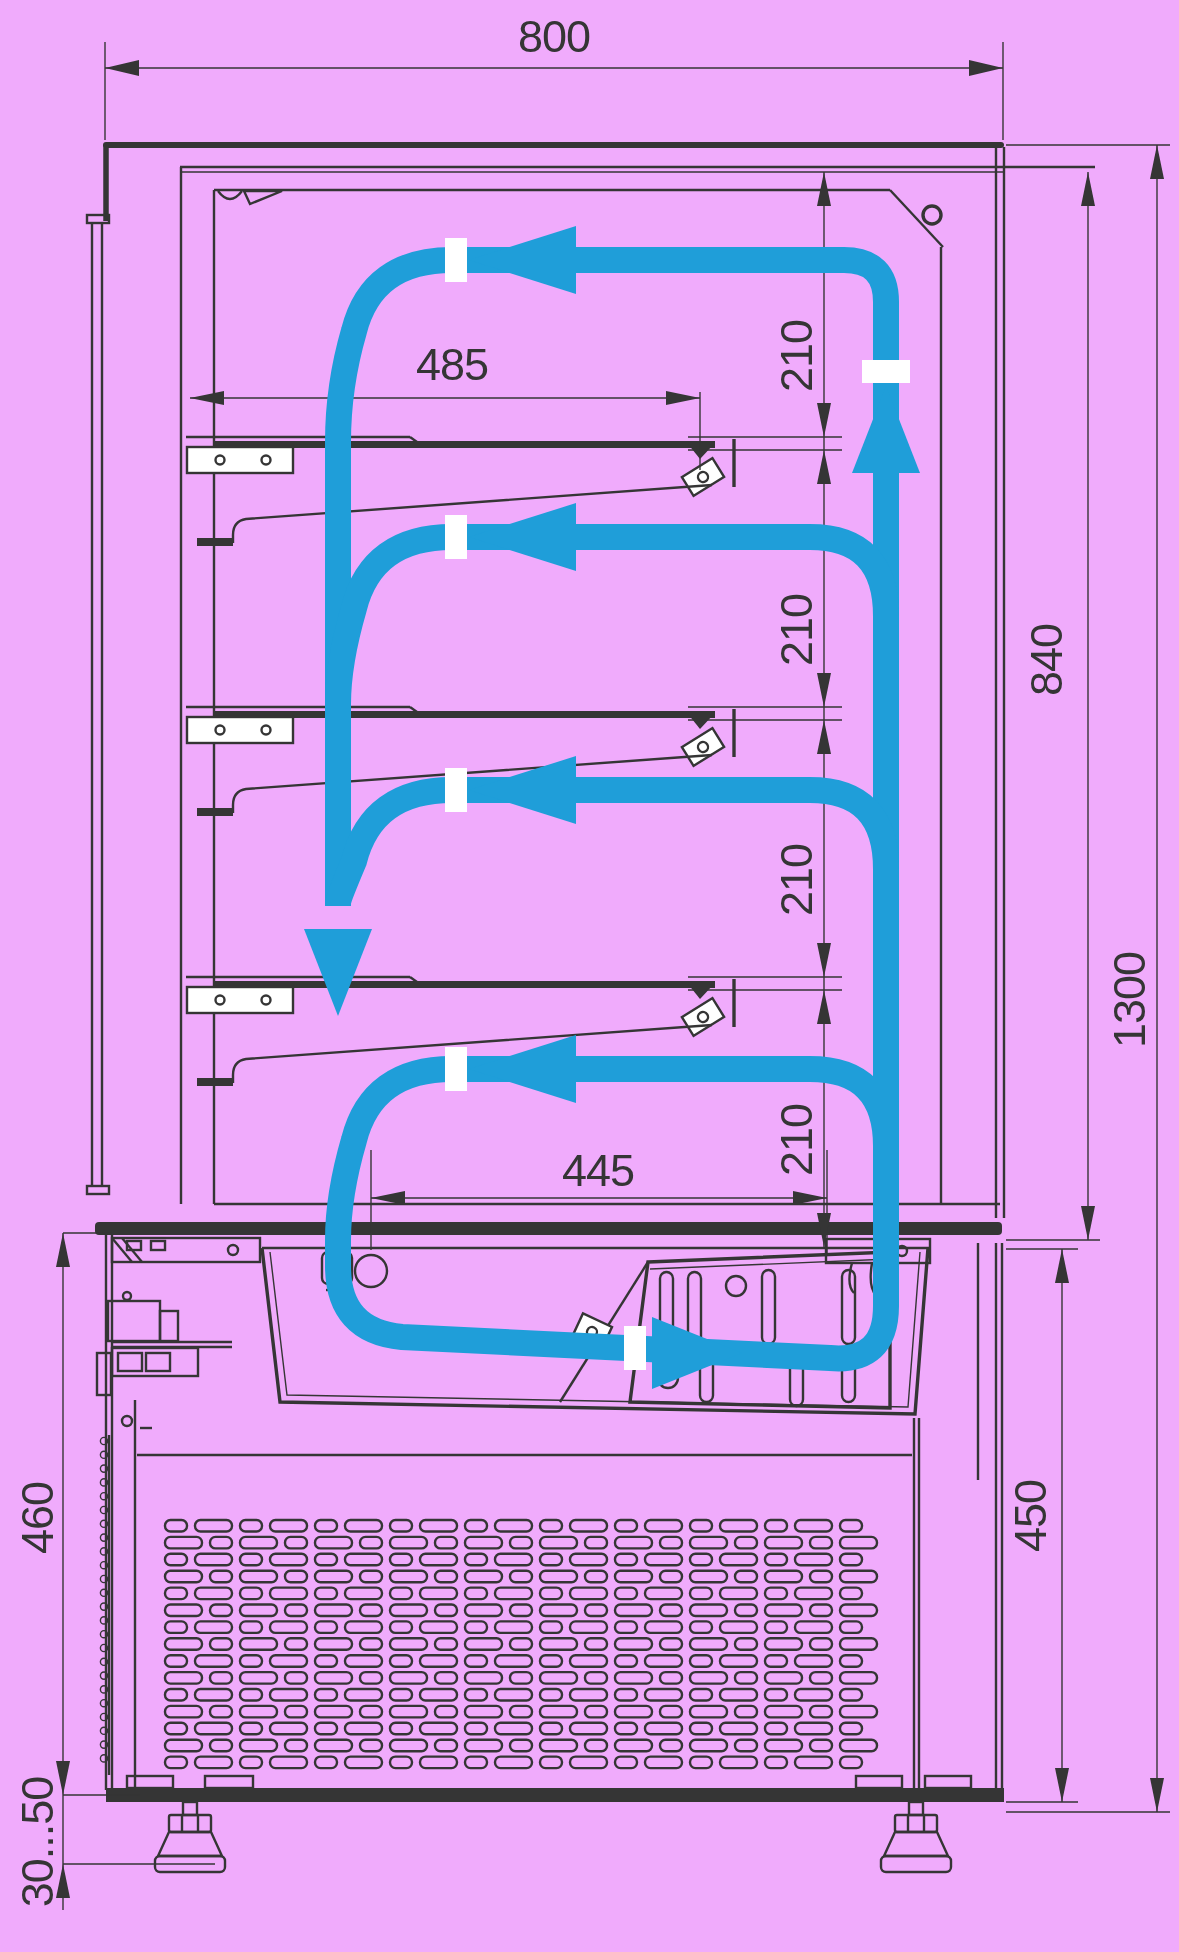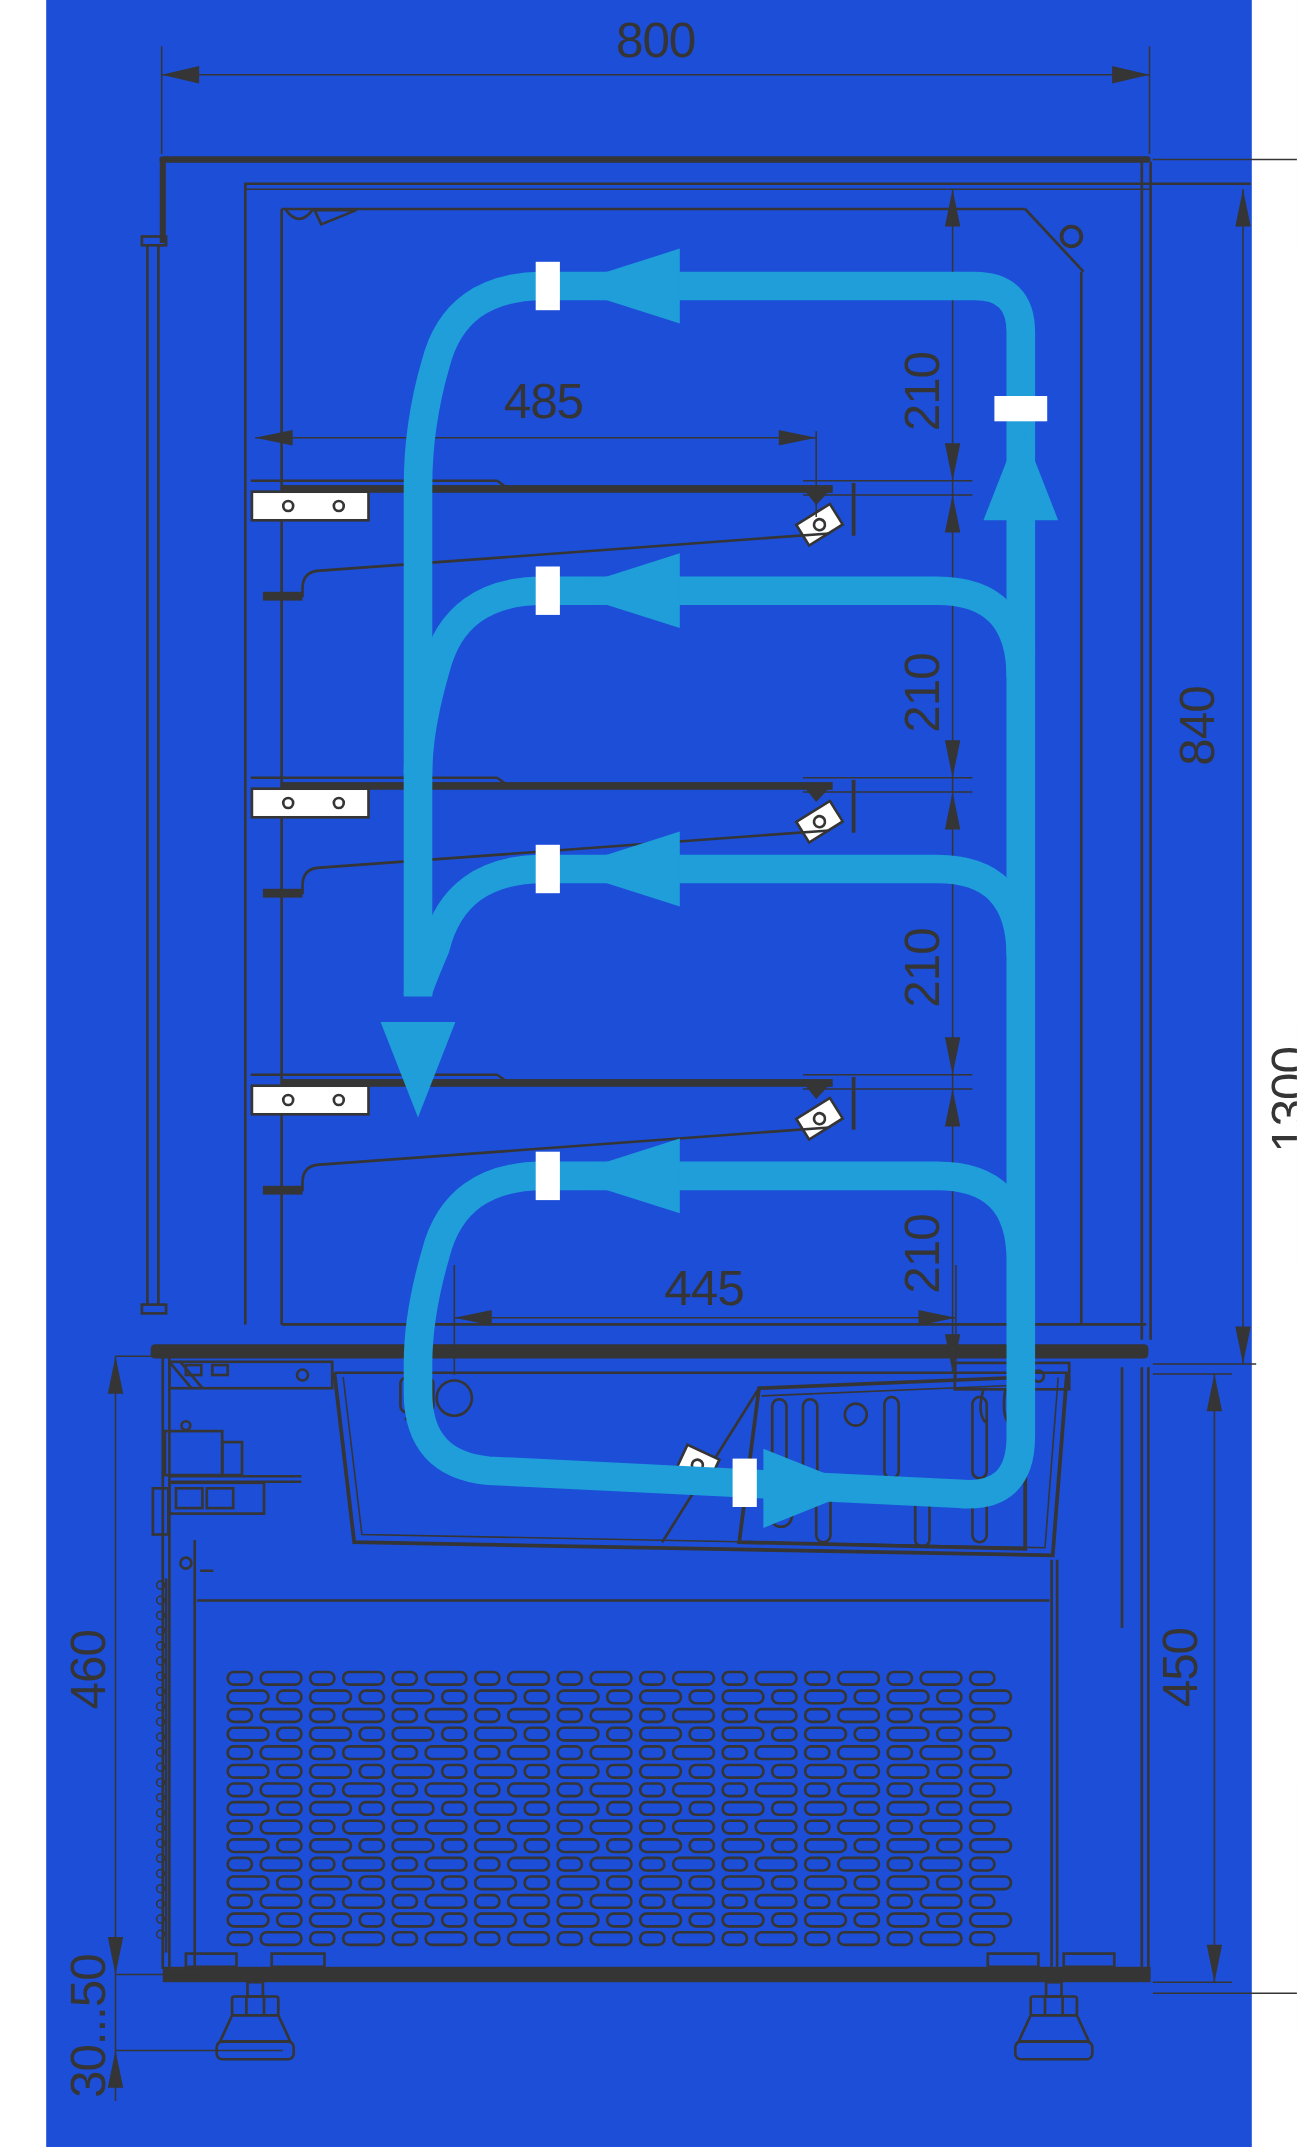--- a/index.html
+++ b/index.html
@@ -1,17 +1,17 @@
 <!DOCTYPE html>
 <html style="--line: #353535; --flow: #1f9ed9;"><head>
 <meta charset="utf-8">
 <style>
   :root{ --line:#353535; --flow:#1f9ed9; }
   html,body{margin:0;padding:0;background:#fff;}
-  .stage{width:1096px;height:1952px;margin:0 auto;position:relative;background:#1d4ed8;}
+  .stage{width:1179px;height:1952px;margin:0 auto;position:relative;background:#f0abfc;}
   svg{display:block;}
   .w1{stroke:var(--line);stroke-width:1.4;fill:none;}
   .w2{stroke:var(--line);stroke-width:2.4;fill:none;}
   .w3{stroke:var(--line);stroke-width:3.4;fill:none;}
   .w5{stroke:var(--line);stroke-width:5.5;fill:none;}
   .fillD{fill:var(--line);stroke:none;}
   .fillW{fill:#fff;stroke:var(--line);stroke-width:2.4;}
   .whiteN{fill:#fff;stroke:none;}
   .flow{stroke:var(--flow);stroke-width:26;fill:none;}
   .flowF{fill:var(--flow);stroke:none;}

